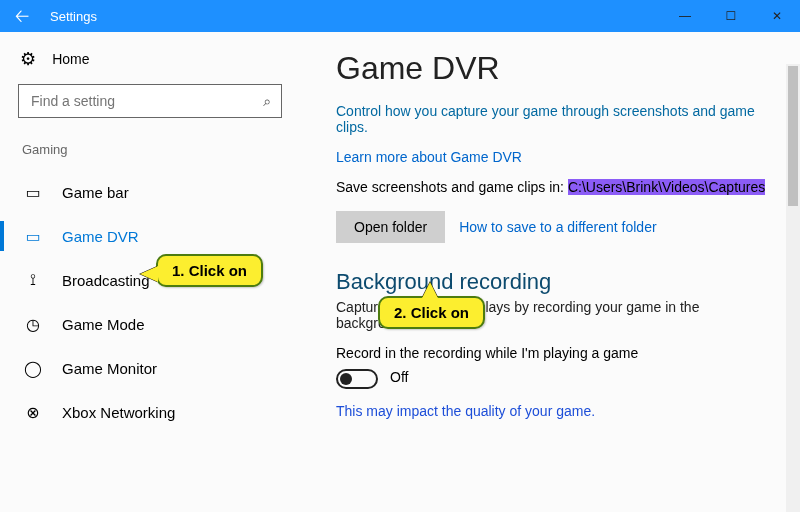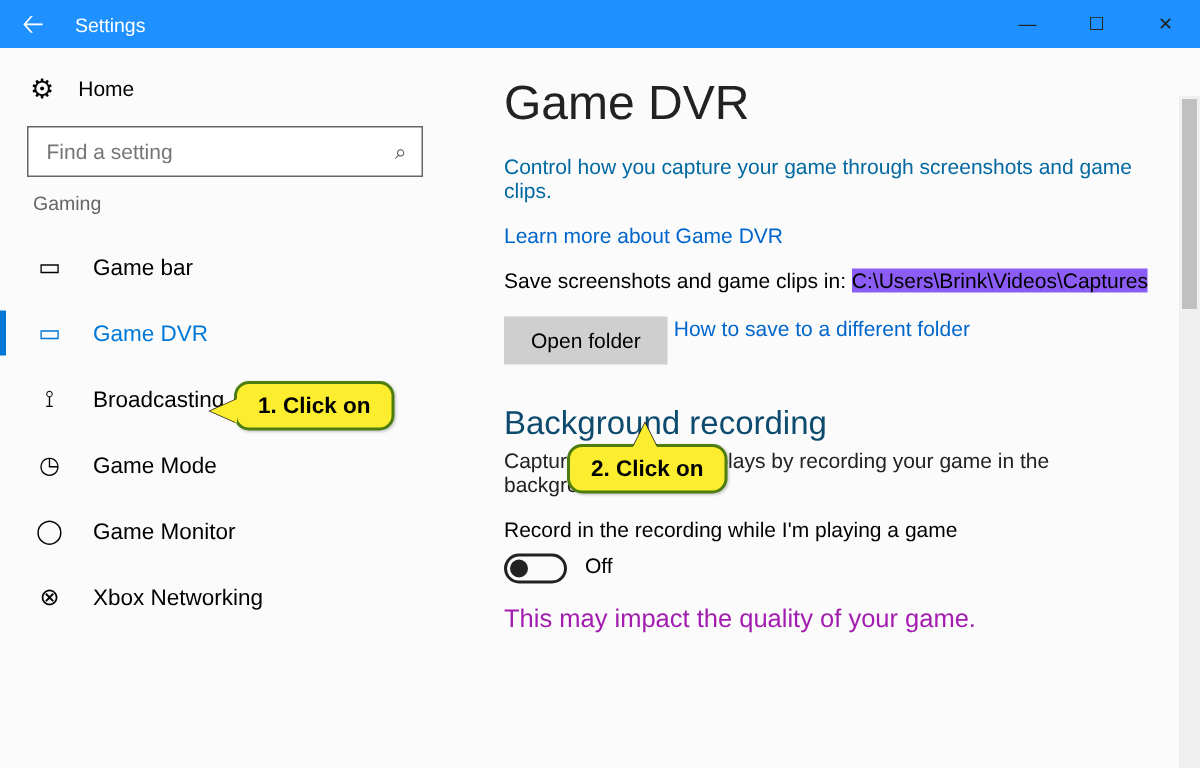--- a/index.html
+++ b/index.html
@@ -9,44 +9,44 @@
   .back-btn { width:44px; height:32px; display:flex; align-items:center; justify-content:center; }
   .back-arrow { font-size:18px; line-height:1; }
   .title { margin-left:6px; font-size:13px; }
   .titlebar-right { margin-left:auto; display:flex; }
   .win-btn { width:46px; height:32px; display:flex; align-items:center; justify-content:center; font-size:16px; color:#222; }
   .win-btn span { font-size:12px; }
   .body { flex:1; display:flex; position:relative; overflow:hidden; background:#fbfbfb; }
   .sidebar { width:300px; padding:18px 18px 0 18px; display:flex; flex-direction:column; }
   .home-row { display:flex; align-items:center; gap:16px; margin-bottom:16px; margin-left:2px; }
   .home-gear { font-size:18px; line-height:1; }
-  .searchbox { height:34px; border:1px solid #666; background:#fff; display:flex; align-items:center; padding:0 10px; margin-bottom:10px; }
+  .searchbox { height:34px; border:1px solid #666; background:#fff; display:flex; align-items:center; padding:0 10px; margin-bottom:24px; }
   .searchbox input { flex:1; border:none; outline:none; font-size:14px; background:transparent; }
   .search-ic { font-size:14px; color:#555; }
   .category { color:#666; font-size:13px; margin:0 0 14px 4px; }
   .navlist { display:flex; flex-direction:column; gap:2px; margin-left:-18px; }
   .navitem { display:flex; align-items:center; gap:18px; height:42px; padding-left:22px; font-size:15px; position:relative; }
   .navitem.active { color:#0078d7; }
   .navitem.active::before { content:""; position:absolute; left:0; top:6px; bottom:6px; width:4px; background:#0078d7; }
   .navitem .ic { width:22px; display:flex; align-items:center; justify-content:center; font-size:16px; }
   .content { flex:1; padding:18px 30px 0 36px; position:relative; overflow:hidden; }
   h1 { font-weight:300; font-size:32px; margin:0 0 16px 0; color:#222; }
   .lead { font-size:14px; color:#0369a1; margin-bottom:14px; max-width:430px; }
   .link { color:#0066cc; text-decoration:none; display:inline-block; margin-bottom:14px; font-size:14px; }
   .savepath { font-size:14px; margin-bottom:16px; max-width:440px; }
   .hl { background:#8b5cf6; }
-  .open-row { display:flex; align-items:flex-start; gap:4px; margin-bottom:26px; }
+  .open-row { display:flex; align-items:center; gap:14px; margin-bottom:26px; }
   .btn { background:#cfcfcf; border:none; padding:8px 18px; font-size:14px; }
   .h2 { font-size:22px; font-weight:400; margin:0 0 4px 0; color:#0c4a6e; }
   .bg-desc { font-size:14px; color:#222; max-width:430px; margin-bottom:14px; }
   .rec-label { font-size:14px; margin-bottom:8px; }
   .toggle-row { display:flex; align-items:flex-start; gap:12px; margin-bottom:14px; }
   .toggle { width:42px; height:20px; border:2px solid #222; border-radius:20px; position:relative; }
   .toggle .knob { width:12px; height:12px; background:#222; border-radius:50%; position:absolute; top:2px; left:2px; }
-  .impact { font-size:17px; color:#a21caf; }
+  .impact { font-size:14px; color:#1d4ed8; }
   .scrollbar { position:absolute; right:0; top:32px; bottom:0; width:14px; background:#f0f0f0; }
   .scrollthumb { position:absolute; left:2px; right:2px; top:2px; height:140px; background:#c0c0c0; }
   .callout { position:absolute; background:#fcee2f; border:2px solid #4d7c0f; border-radius:10px; padding:6px 14px; font-weight:700; font-size:15px; color:#000; box-shadow:1px 1px 2px rgba(0,0,0,0.2); }
   .callout .tail { position:absolute; width:0; height:0; }
   .callout1 { left:156px; top:254px; }
   .callout1 .tail { left:-18px; top:10px; border-top:8px solid transparent; border-bottom:8px solid transparent; border-right:18px solid #fcee2f; filter:drop-shadow(-1px 0 0 #000); }
   .callout2 { left:378px; top:296px; }
   .callout2 .tail { left:42px; top:-16px; border-left:8px solid transparent; border-right:8px solid transparent; border-bottom:16px solid #fcee2f; filter:drop-shadow(0 -1px 0 #000); }
 </style>
 </head>

